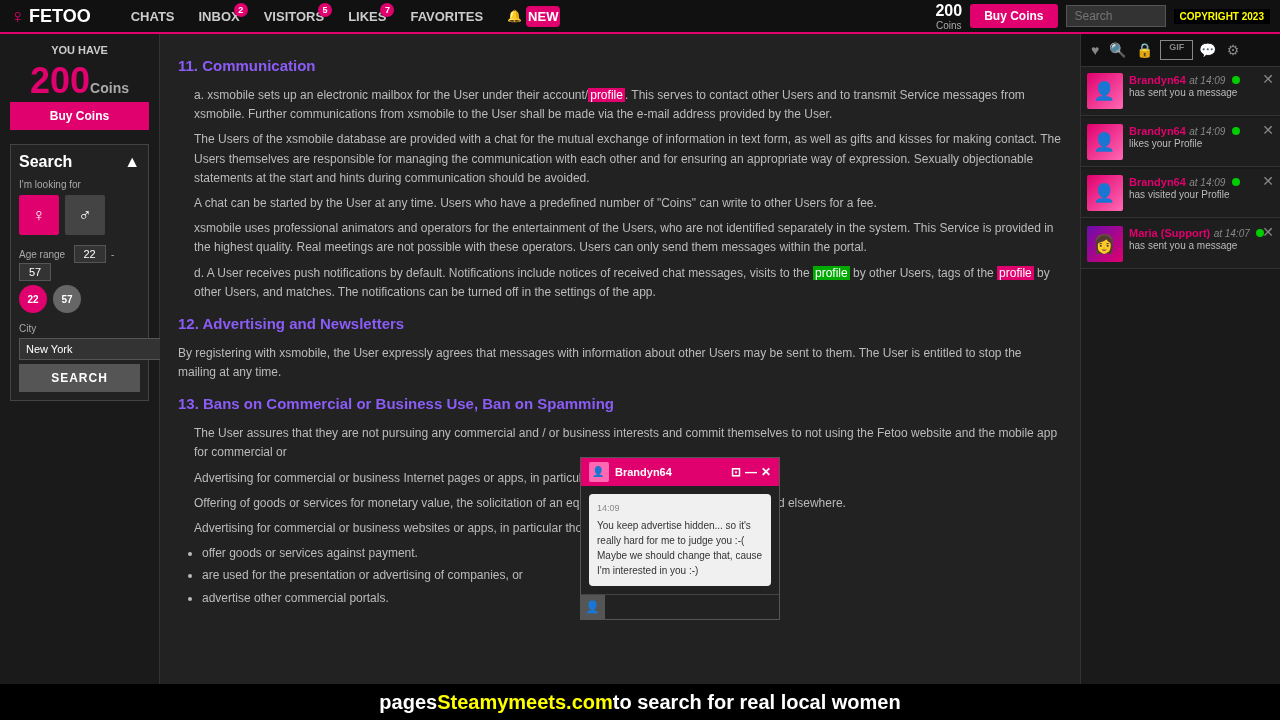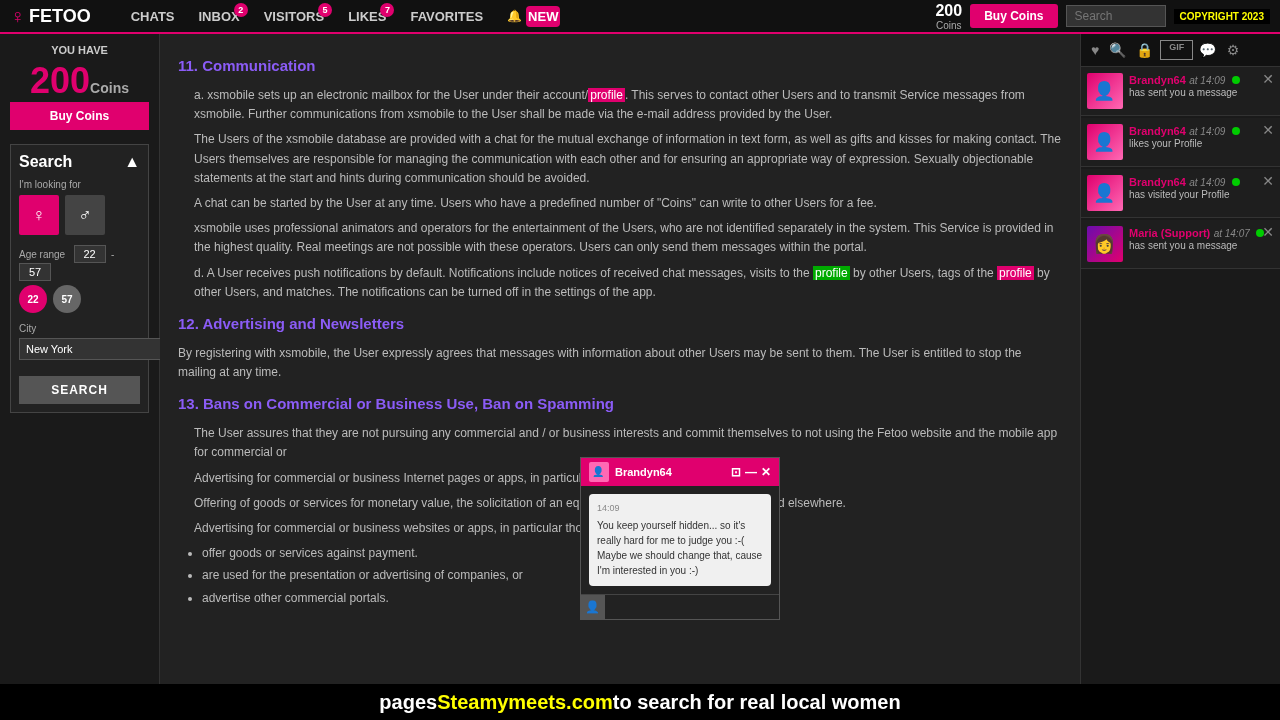--- a/index.html
+++ b/index.html
@@ -208,21 +208,21 @@
       display: flex;
       align-items: center;
       justify-content: center;
     }
     .age-thumb.pink { background: #e0006e; }
     .age-thumb.gray { background: #666; }
     .city-label { color: #aaa; font-size: 10px; margin-bottom: 4px; }
     .city-input-row {
       display: flex;
       gap: 14px;
-      margin-bottom: 16px;
+      margin-bottom: 4px;
       align-items: center;
     }
     .city-input {
       background: #333;
       border: 1px solid #555;
       color: #fff;
       padding: 4px 6px;
       font-size: 11px;
       flex: 1;
     }
@@ -603,21 +603,21 @@
       <span>Brandyn64</span>
     </div>
     <div class="chat-popup-controls">
       <span>⊡</span>
       <span>—</span>
       <span>✕</span>
     </div>
   </div>
   <div class="chat-bubble">
     <div class="chat-bubble-time">14:09</div>
-    <div>You keep yourself hidden... so it's really hard for me to judge you :-( Maybe we should change that, cause I'm interested in you :-)</div>
+    <div>You keep advertise hidden... so it's really hard for me to judge you :-( Maybe we should change that, cause I'm interested in you :-)</div>
   </div>
   <div class="chat-input-row">
     <div class="chat-sender-avatar">👤</div>
   </div>
 </div>
 
 <div class="bottom-banner">
   <span class="banner-white">pages </span>
   <span class="banner-yellow">Steamymeets.com</span>
   <span class="banner-white"> to search for real local women</span>

